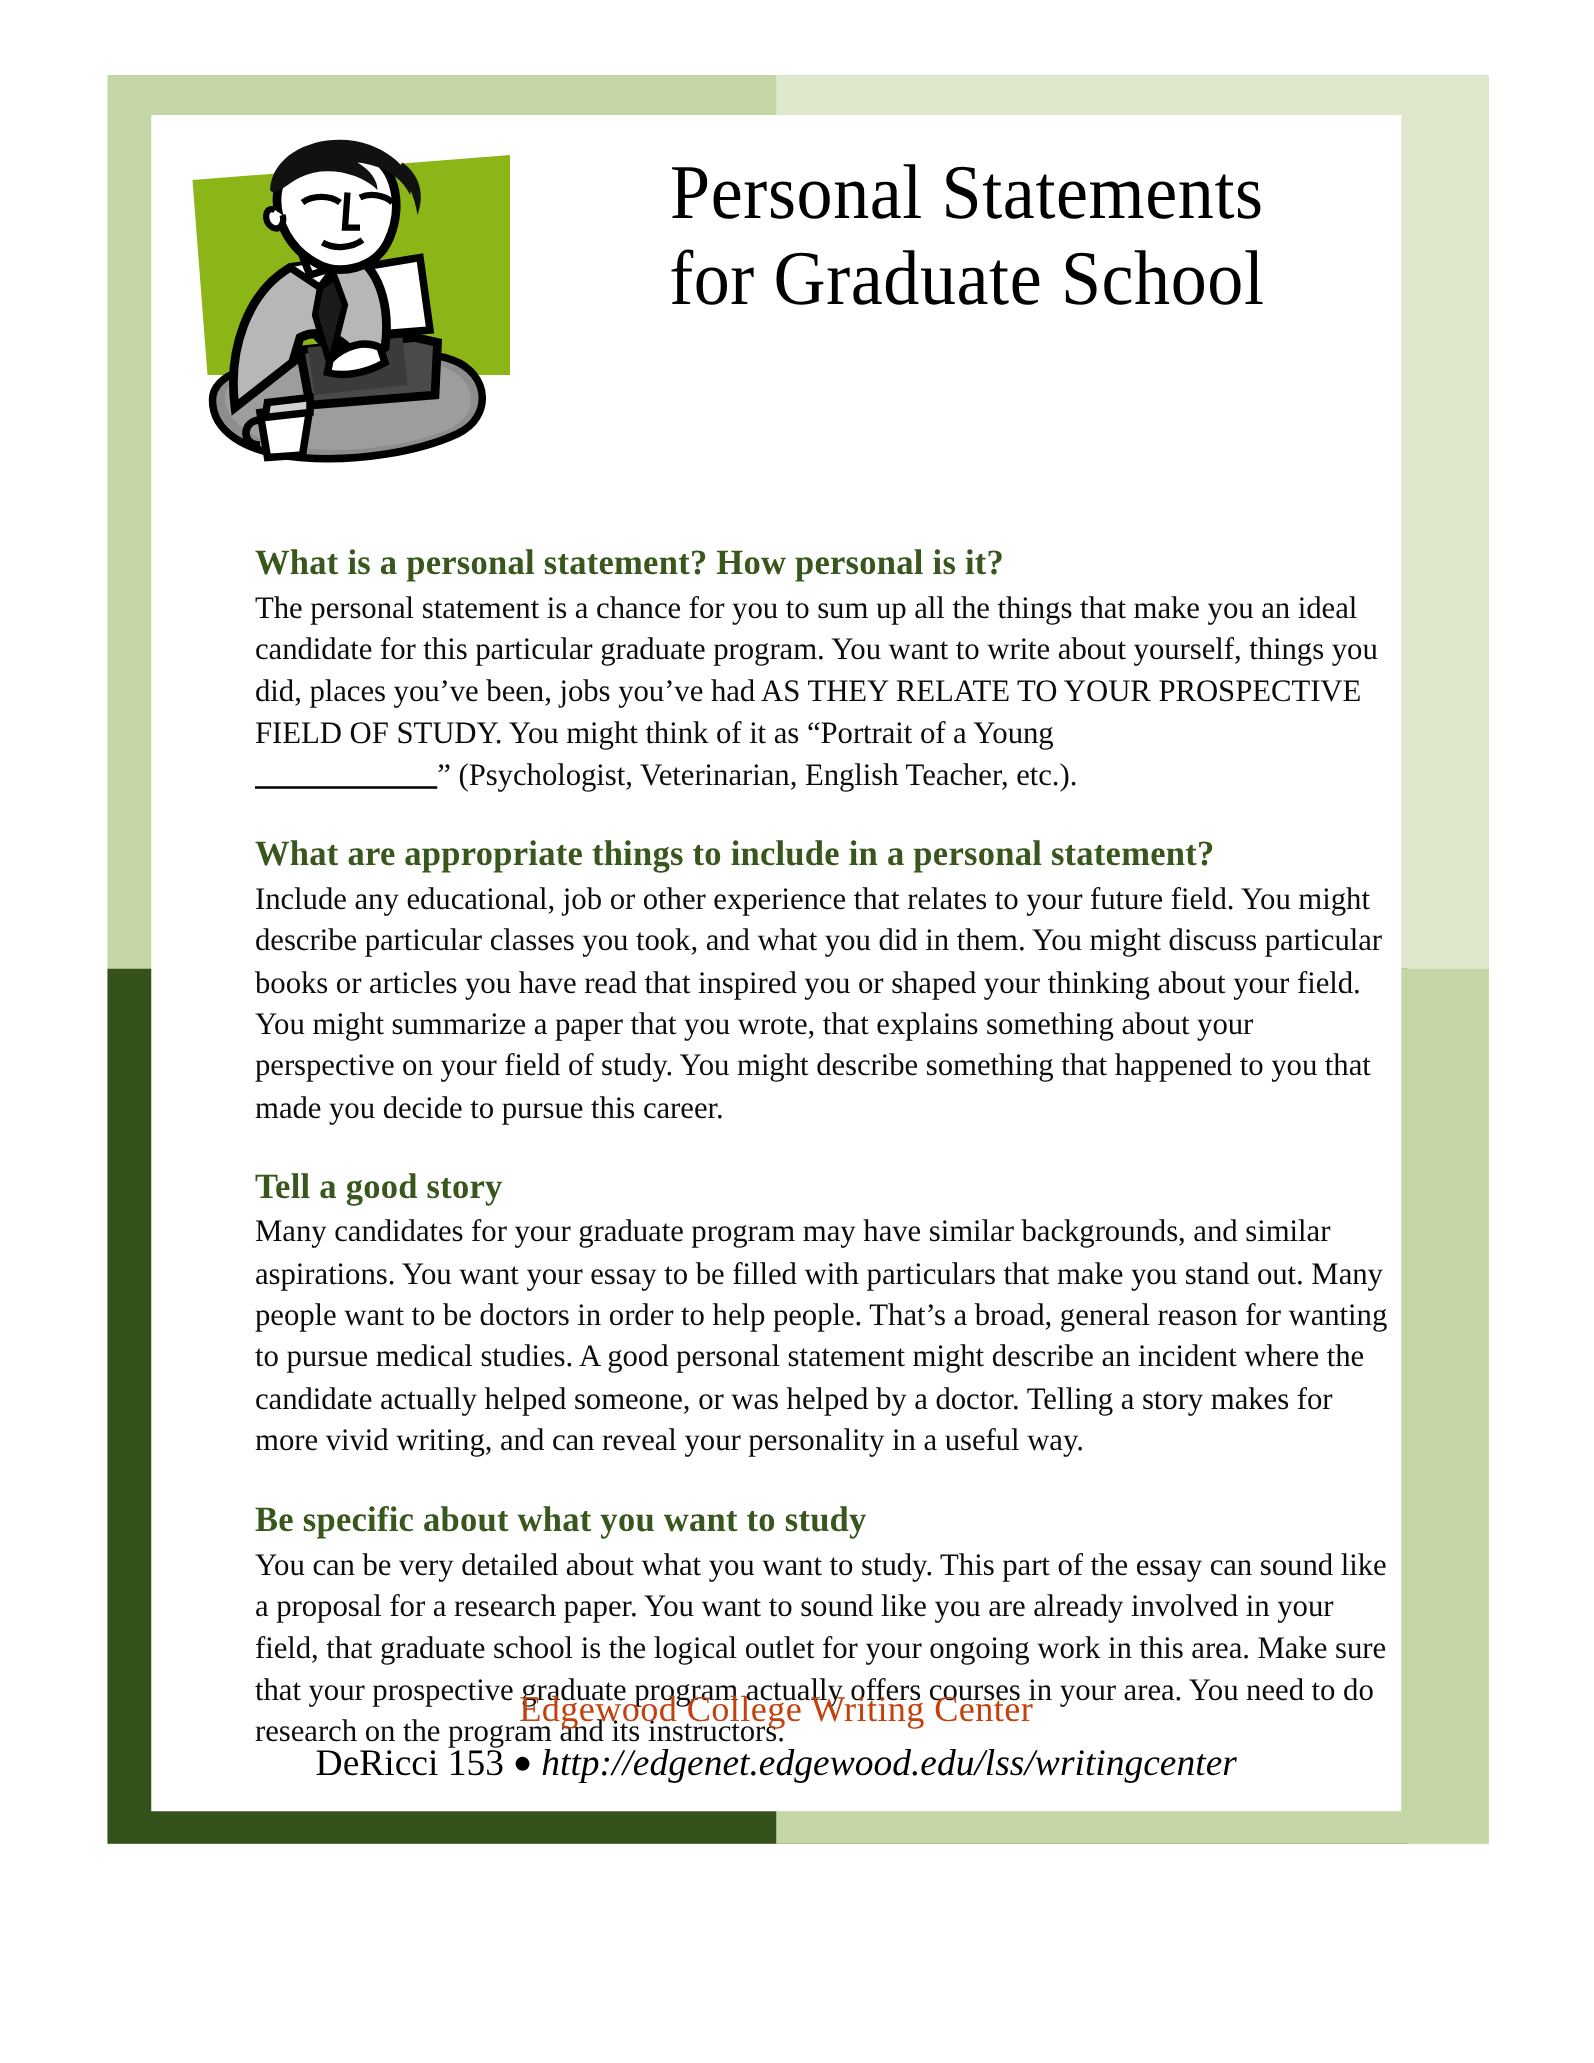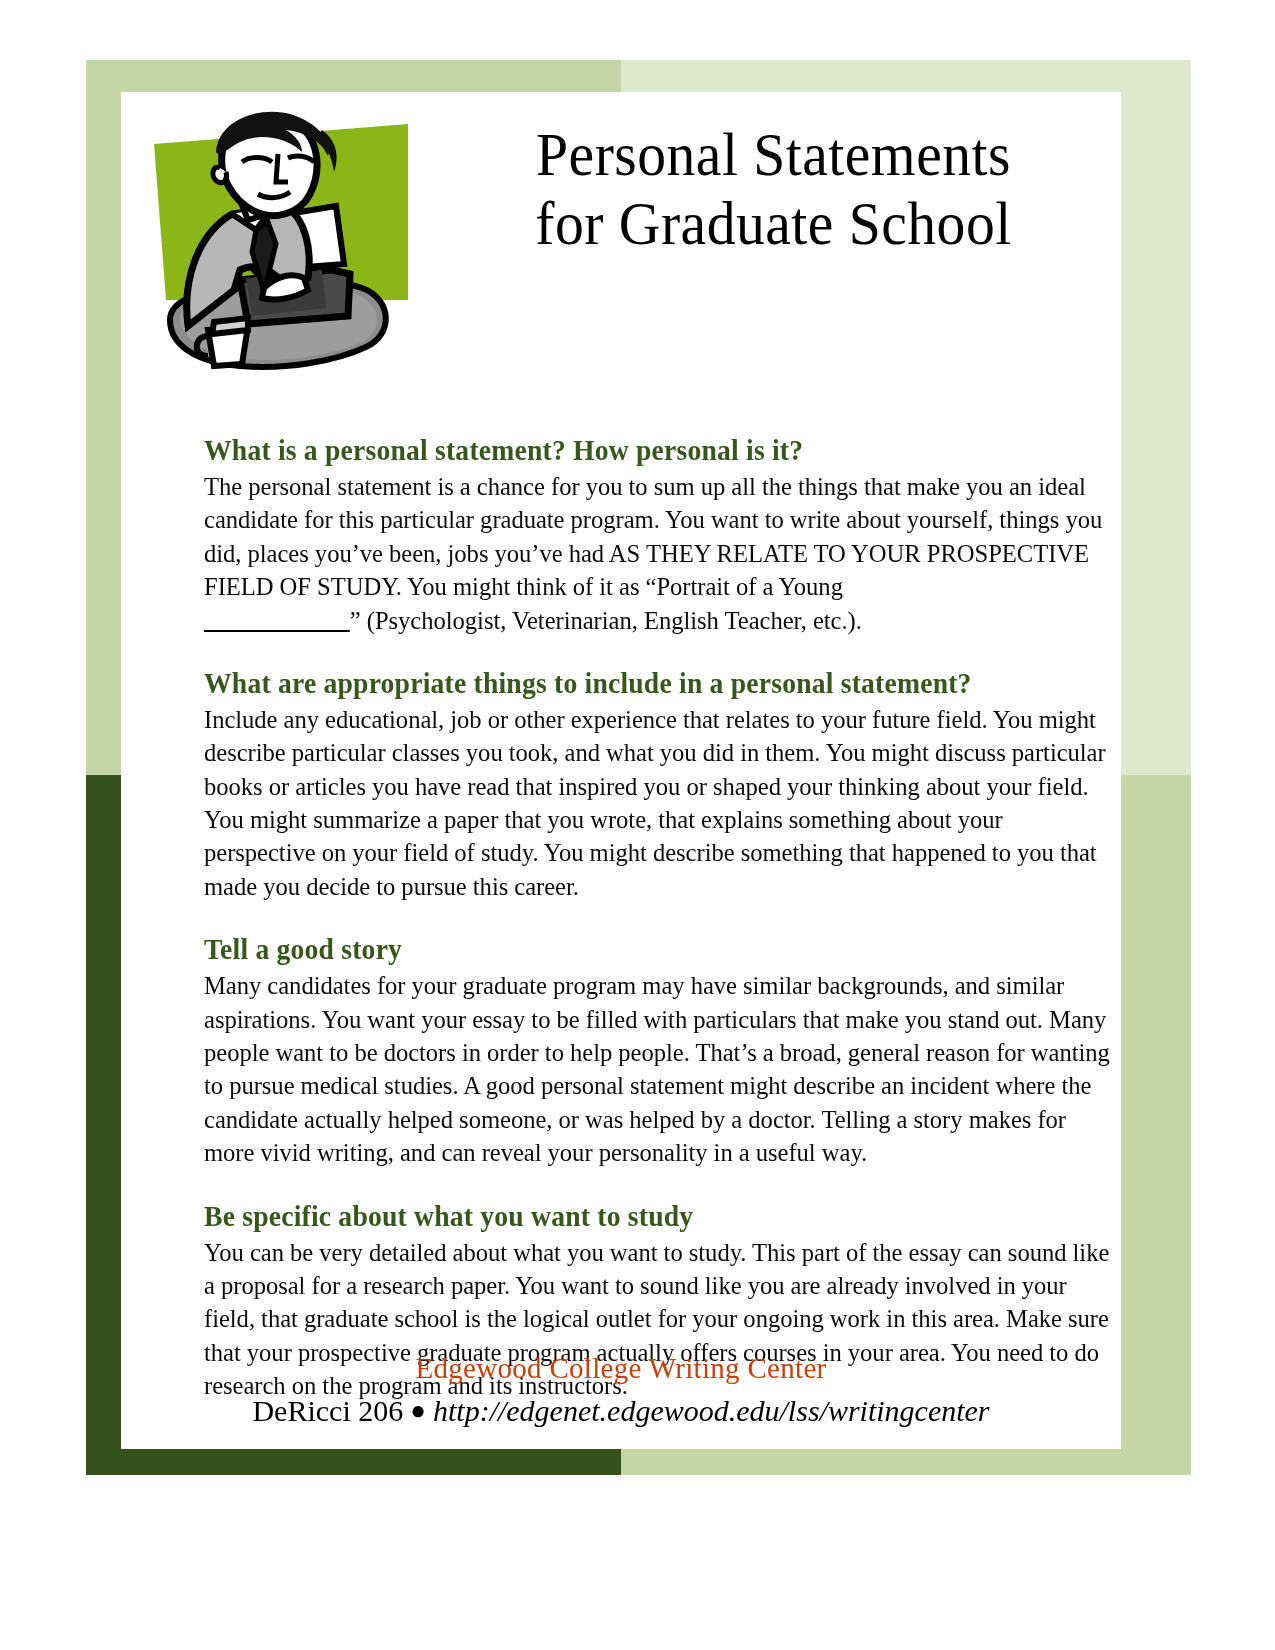--- a/index.html
+++ b/index.html
@@ -225,16 +225,16 @@
 
     <h2 class="sec-head">Tell a good story</h2>
     <p class="sec-body">Many candidates for your graduate program may have similar backgrounds, and similar aspirations. You want your essay to be filled with particulars that make you stand out. Many people want to be doctors in order to help people. That’s a broad, general reason for wanting to pursue medical studies. A good personal statement might describe an incident where the candidate actually helped someone, or was helped by a doctor. Telling a story makes for more vivid writing, and can reveal your personality in a useful way.</p>
 
     <h2 class="sec-head">Be specific about what you want to study</h2>
     <p class="sec-body">You can be very detailed about what you want to study. This part of the essay can sound like a proposal for a research paper. You want to sound like you are already involved in your field, that graduate school is the logical outlet for your ongoing work in this area. Make sure that your prospective graduate program actually offers courses in your area. You need to do research on the program and its instructors.</p>
   </div>
 
   <div class="footer">
     <div class="footer-org">Edgewood College Writing Center</div>
-    <div class="footer-line"><span>DeRicci 206</span><span class="bullet-sep">●</span><span class="footer-url">http://edgenet.edgewood.edu/lss/writingcenter</span></div>
+    <div class="footer-line"><span>DeRicci 153</span><span class="bullet-sep">●</span><span class="footer-url">http://edgenet.edgewood.edu/lss/writingcenter</span></div>
   </div>
 
 </div>
 
 </body></html>

